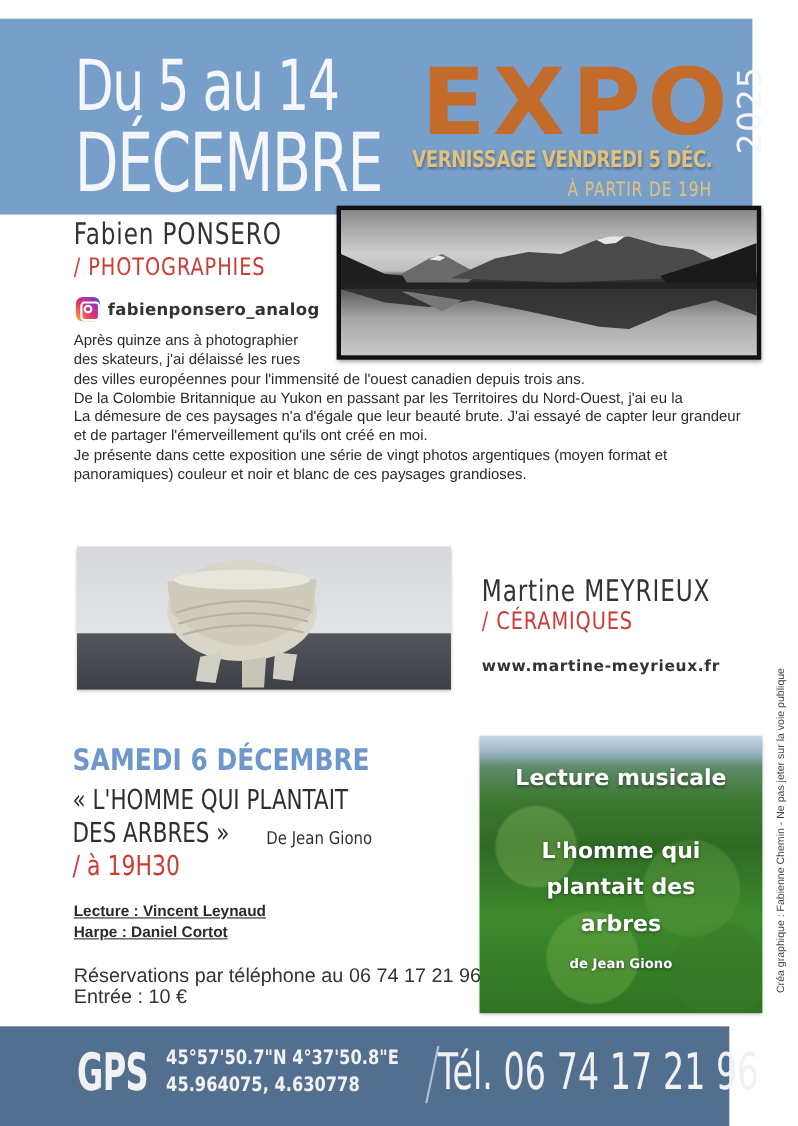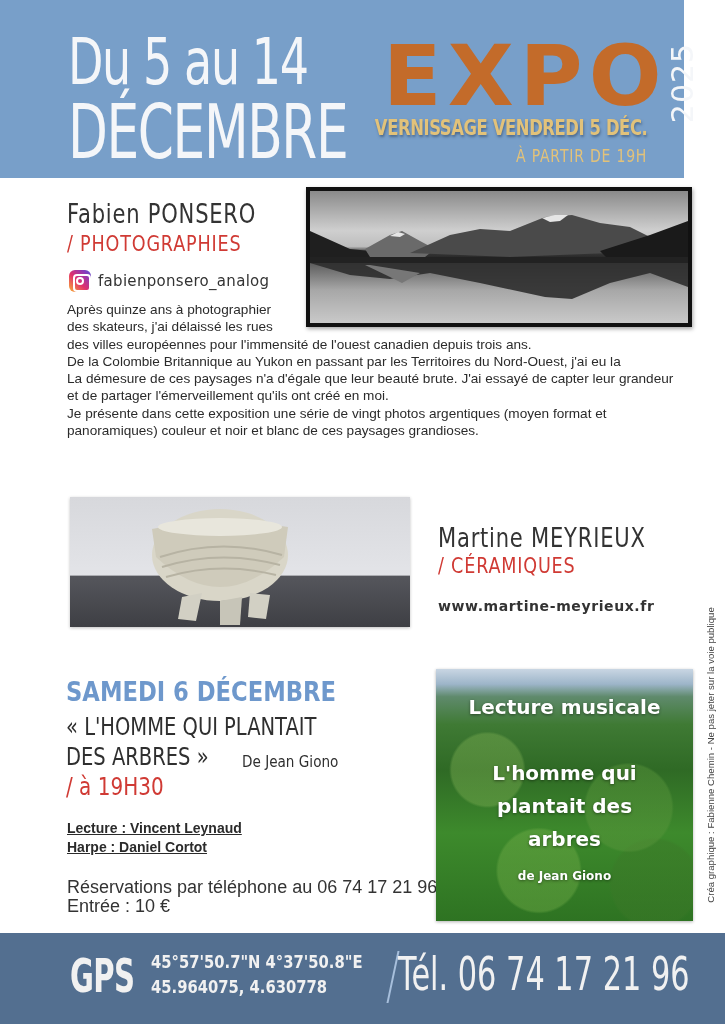--- a/index.html
+++ b/index.html
@@ -1,39 +1,39 @@
 <!DOCTYPE html>
 <html><head>
 <meta charset="utf-8">
 <style>
   * { margin:0; padding:0; box-sizing:border-box; }
   html, body { width:725px; height:1024px; background:#ffffff; overflow:hidden; }
   body { position:relative; font-family:"Liberation Sans", sans-serif; color:#2b2b2b; }
 
   
-  .header { position:absolute; left:0; top:0; width:684px; height:178px; background:#789fc9;padding-left:28px; }
+  .header { position:absolute; left:0; top:17px; width:684px; height:178px; background:#789fc9;padding-left:28px; }
   .h-dates { position:absolute; left:68px; top:30px; color:#f4f6f9; font-family:"DejaVu Sans", sans-serif; }
   .h-line1 { font-size:64px; line-height:64px; letter-spacing:-2px; transform:scaleX(0.72); transform-origin:left; white-space:nowrap; font-weight:normal; }
   .h-line2 { font-size:74px; line-height:72px; letter-spacing:-2px; transform:scaleX(0.70); transform-origin:left; white-space:nowrap; margin-top:2px; }
   .h-expo { position:absolute; left:383px; top:34px; font-family:"DejaVu Sans", sans-serif; font-weight:bold; font-size:84px; line-height:84px; color:#c36b2a; letter-spacing:6px; transform:scaleX(1.02); transform-origin:left; }
   .h-year { position:absolute; left:664px; top:28px; width:36px; height:110px; }
   .h-year span { position:absolute; left:50%; top:50%; transform:translate(-50%,-50%) rotate(-90deg); color:#f4f6f9; font-family:"DejaVu Sans", sans-serif; font-size:30px; letter-spacing:1px; white-space:nowrap; }
   .h-vern { position:absolute; right:37px; top:116px; font-family:"DejaVu Sans", sans-serif; font-weight:bold; font-size:21px; color:#e2c27a; letter-spacing:-0.5px; transform:scaleX(0.78); transform-origin:right; white-space:nowrap; text-shadow:1px 2px 3px rgba(40,60,90,0.55); }
   .h-time { position:absolute; right:37px; top:145px; font-family:"DejaVu Sans", sans-serif; font-size:18px; color:#e2c27a; letter-spacing:1px; transform:scaleX(0.78); transform-origin:right; white-space:nowrap; }
 
   
   .artist-name { font-family:"DejaVu Sans", sans-serif; font-size:27px; color:#333; letter-spacing:1px; transform:scaleX(0.78); transform-origin:left; white-space:nowrap; }
   .artist-sub { font-family:"DejaVu Sans", sans-serif; font-size:22px; color:#d03a34; letter-spacing:1px; transform:scaleX(0.80); transform-origin:left; white-space:nowrap; }
   .a1-name { position:absolute; left:67px; top:198px; }
   .a1-sub { position:absolute; left:67px; top:231px; }
   .insta { position:absolute; left:69px; top:270px; display:flex; align-items:center; gap:7px; }
   .insta-icon { width:22px; height:22px; border-radius:6px; background:linear-gradient(45deg,#f9b233 0%,#e1306c 45%,#8a3ab9 80%,#515bd4 100%); position:relative; }
   .insta-icon::before { content:""; position:absolute; left:4px; top:4px; width:14px; height:14px; border:2px solid #fff; border-radius:4px; }
   .insta-icon::after { content:""; position:absolute; left:7px; top:7px; width:8px; height:8px; border:2px solid #fff; border-radius:50%; box-sizing:border-box; }
-  .insta-handle { font-family:"DejaVu Sans", sans-serif; font-weight:normal; font-size:15px; color:#333; letter-spacing:0.3px; }
+  .insta-handle { font-family:"DejaVu Sans", sans-serif; font-weight:bold; font-size:15px; color:#333; letter-spacing:0.3px; }
 
   .photo1 { position:absolute; left:306px; top:187px; width:386px; height:140px; background:#111; padding:4px; box-shadow:1px 2px 4px rgba(0,0,0,0.35); }
   .photo1-inner { width:100%; height:100%; position:relative; overflow:hidden;
     background:linear-gradient(180deg,#8a8a8a 0%,#cfcfcf 30%,#bdbdbd 42%,#3a3a3a 46%,#222 52%,#5e5e5e 55%,#a7a7a7 75%,#c9c9c9 100%); }
   .mtn { position:absolute; left:0; top:0; width:100%; height:100%; }
 
   .bio { position:absolute; left:67px; top:301px; width:630px; font-family:"Liberation Sans", sans-serif; font-size:13.6px; line-height:17.3px; color:#2b2b2b; }
   .bio p { margin:0; white-space:nowrap; }
 
   
@@ -62,21 +62,21 @@
       radial-gradient(circle at 85% 85%, rgba(60,120,40,0.45) 0 14%, transparent 15%); }
   .poster-text { position:absolute; left:0; width:100%; text-align:center; color:#ffffff; font-family:"DejaVu Sans", sans-serif; font-weight:bold; text-shadow:0 1px 3px rgba(0,0,0,0.45); }
   .pt-1 { top:26px; font-size:20px; }
   .pt-2 { top:88px; font-size:20px; line-height:33px; }
   .pt-3 { top:200px; font-size:12px; }
 
   .credit-vert { position:absolute; left:700px; top:585px; width:20px; height:340px; }
   .credit-vert span { position:absolute; left:50%; top:50%; transform:translate(-50%,-50%) rotate(-90deg); white-space:nowrap; font-family:"Liberation Sans", sans-serif; font-size:9.6px; color:#444; }
 
   
-  .footer { position:absolute; left:0; top:933px; width:725px; height:91px; background:#536f90; }
+  .footer { position:absolute; left:0; top:933px; width:663px; height:91px; background:#536f90; }
   .f-gps { position:absolute; left:70px; top:18px; font-family:"DejaVu Sans", sans-serif; font-weight:bold; font-size:47px; line-height:50px; color:#f1f1f1; transform:scaleX(0.62); transform-origin:left; letter-spacing:-1px; }
   .f-coords { position:absolute; left:151px; top:16px; font-family:"DejaVu Sans", sans-serif; font-weight:bold; font-size:18px; line-height:25px; color:#f1f1f1; transform:scaleX(0.82); transform-origin:left; white-space:nowrap; }
   .f-slash { position:absolute; left:384px; top:18px; width:4px; height:50px; }
   .f-slash::before { content:""; position:absolute; left:8px; top:0; width:2px; height:52px; background:#a7bfdc; transform:skewX(-12deg); }
   .f-tel { position:absolute; left:398px; top:16px; font-family:"DejaVu Sans", sans-serif; font-size:46px; line-height:50px; color:#f1f1f1; transform:scaleX(0.66); transform-origin:left; white-space:nowrap; letter-spacing:0px; }
 </style>
 </head>
 <body>
 
 <div class="header">

